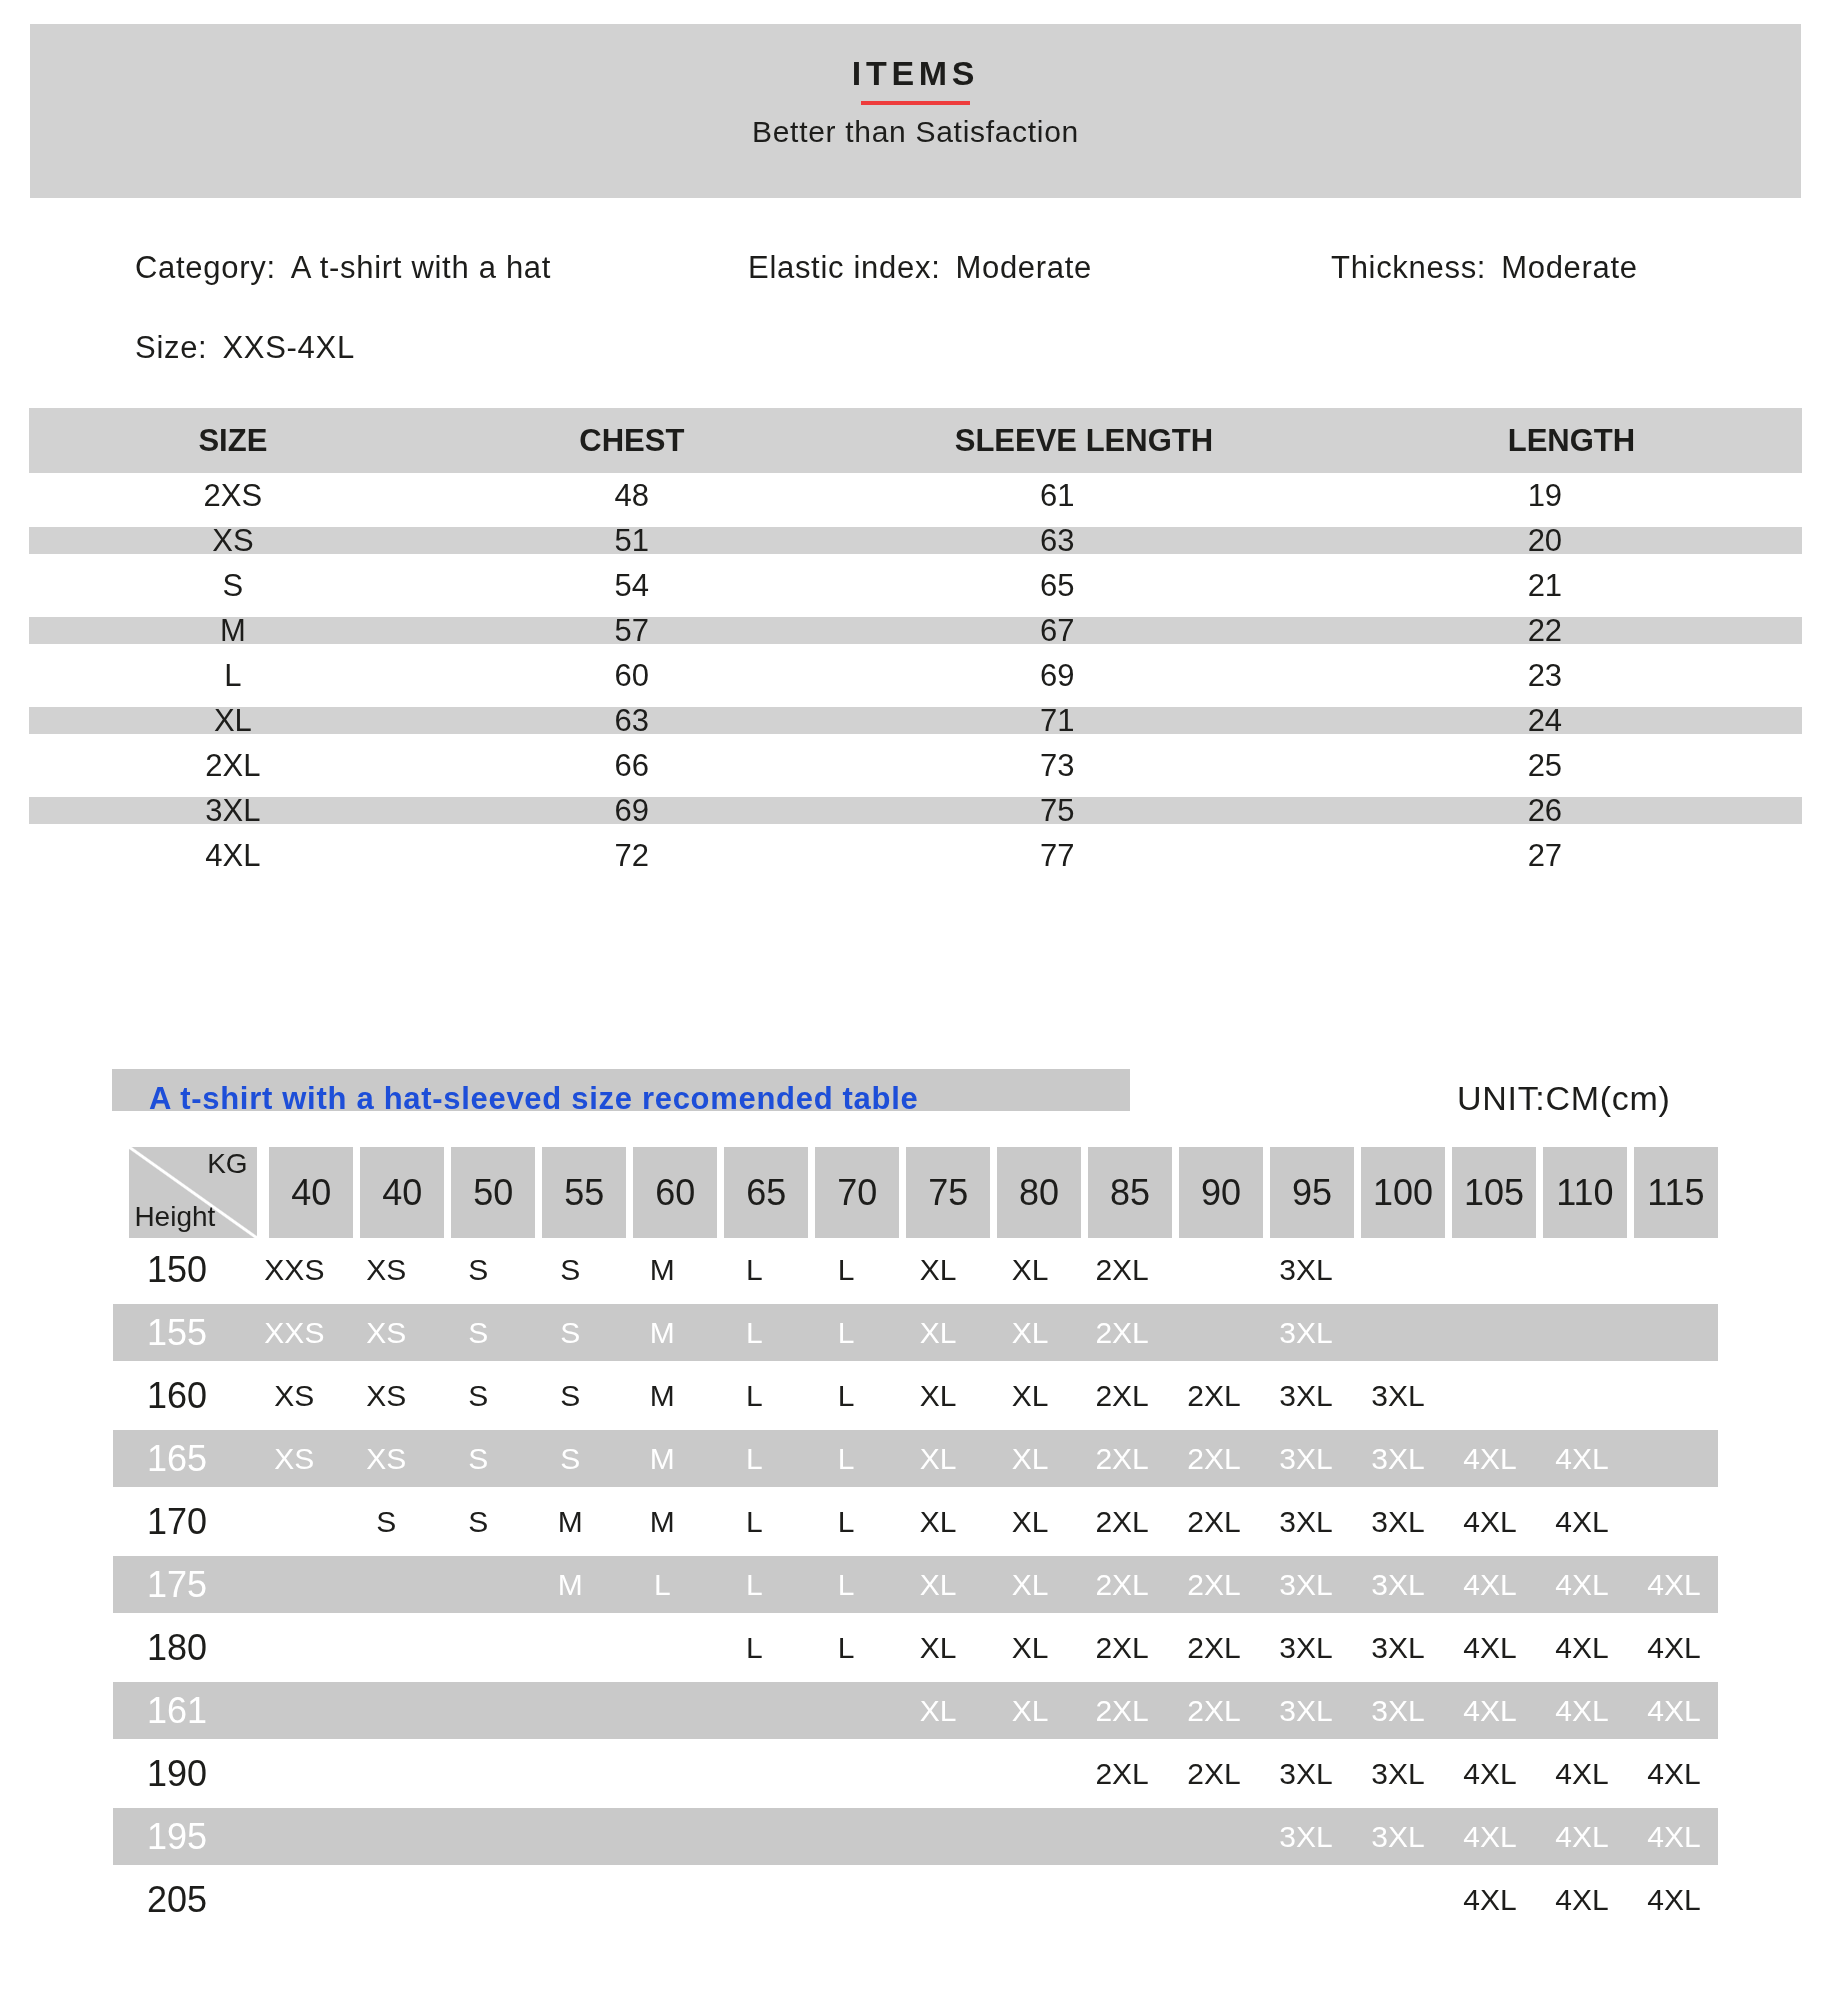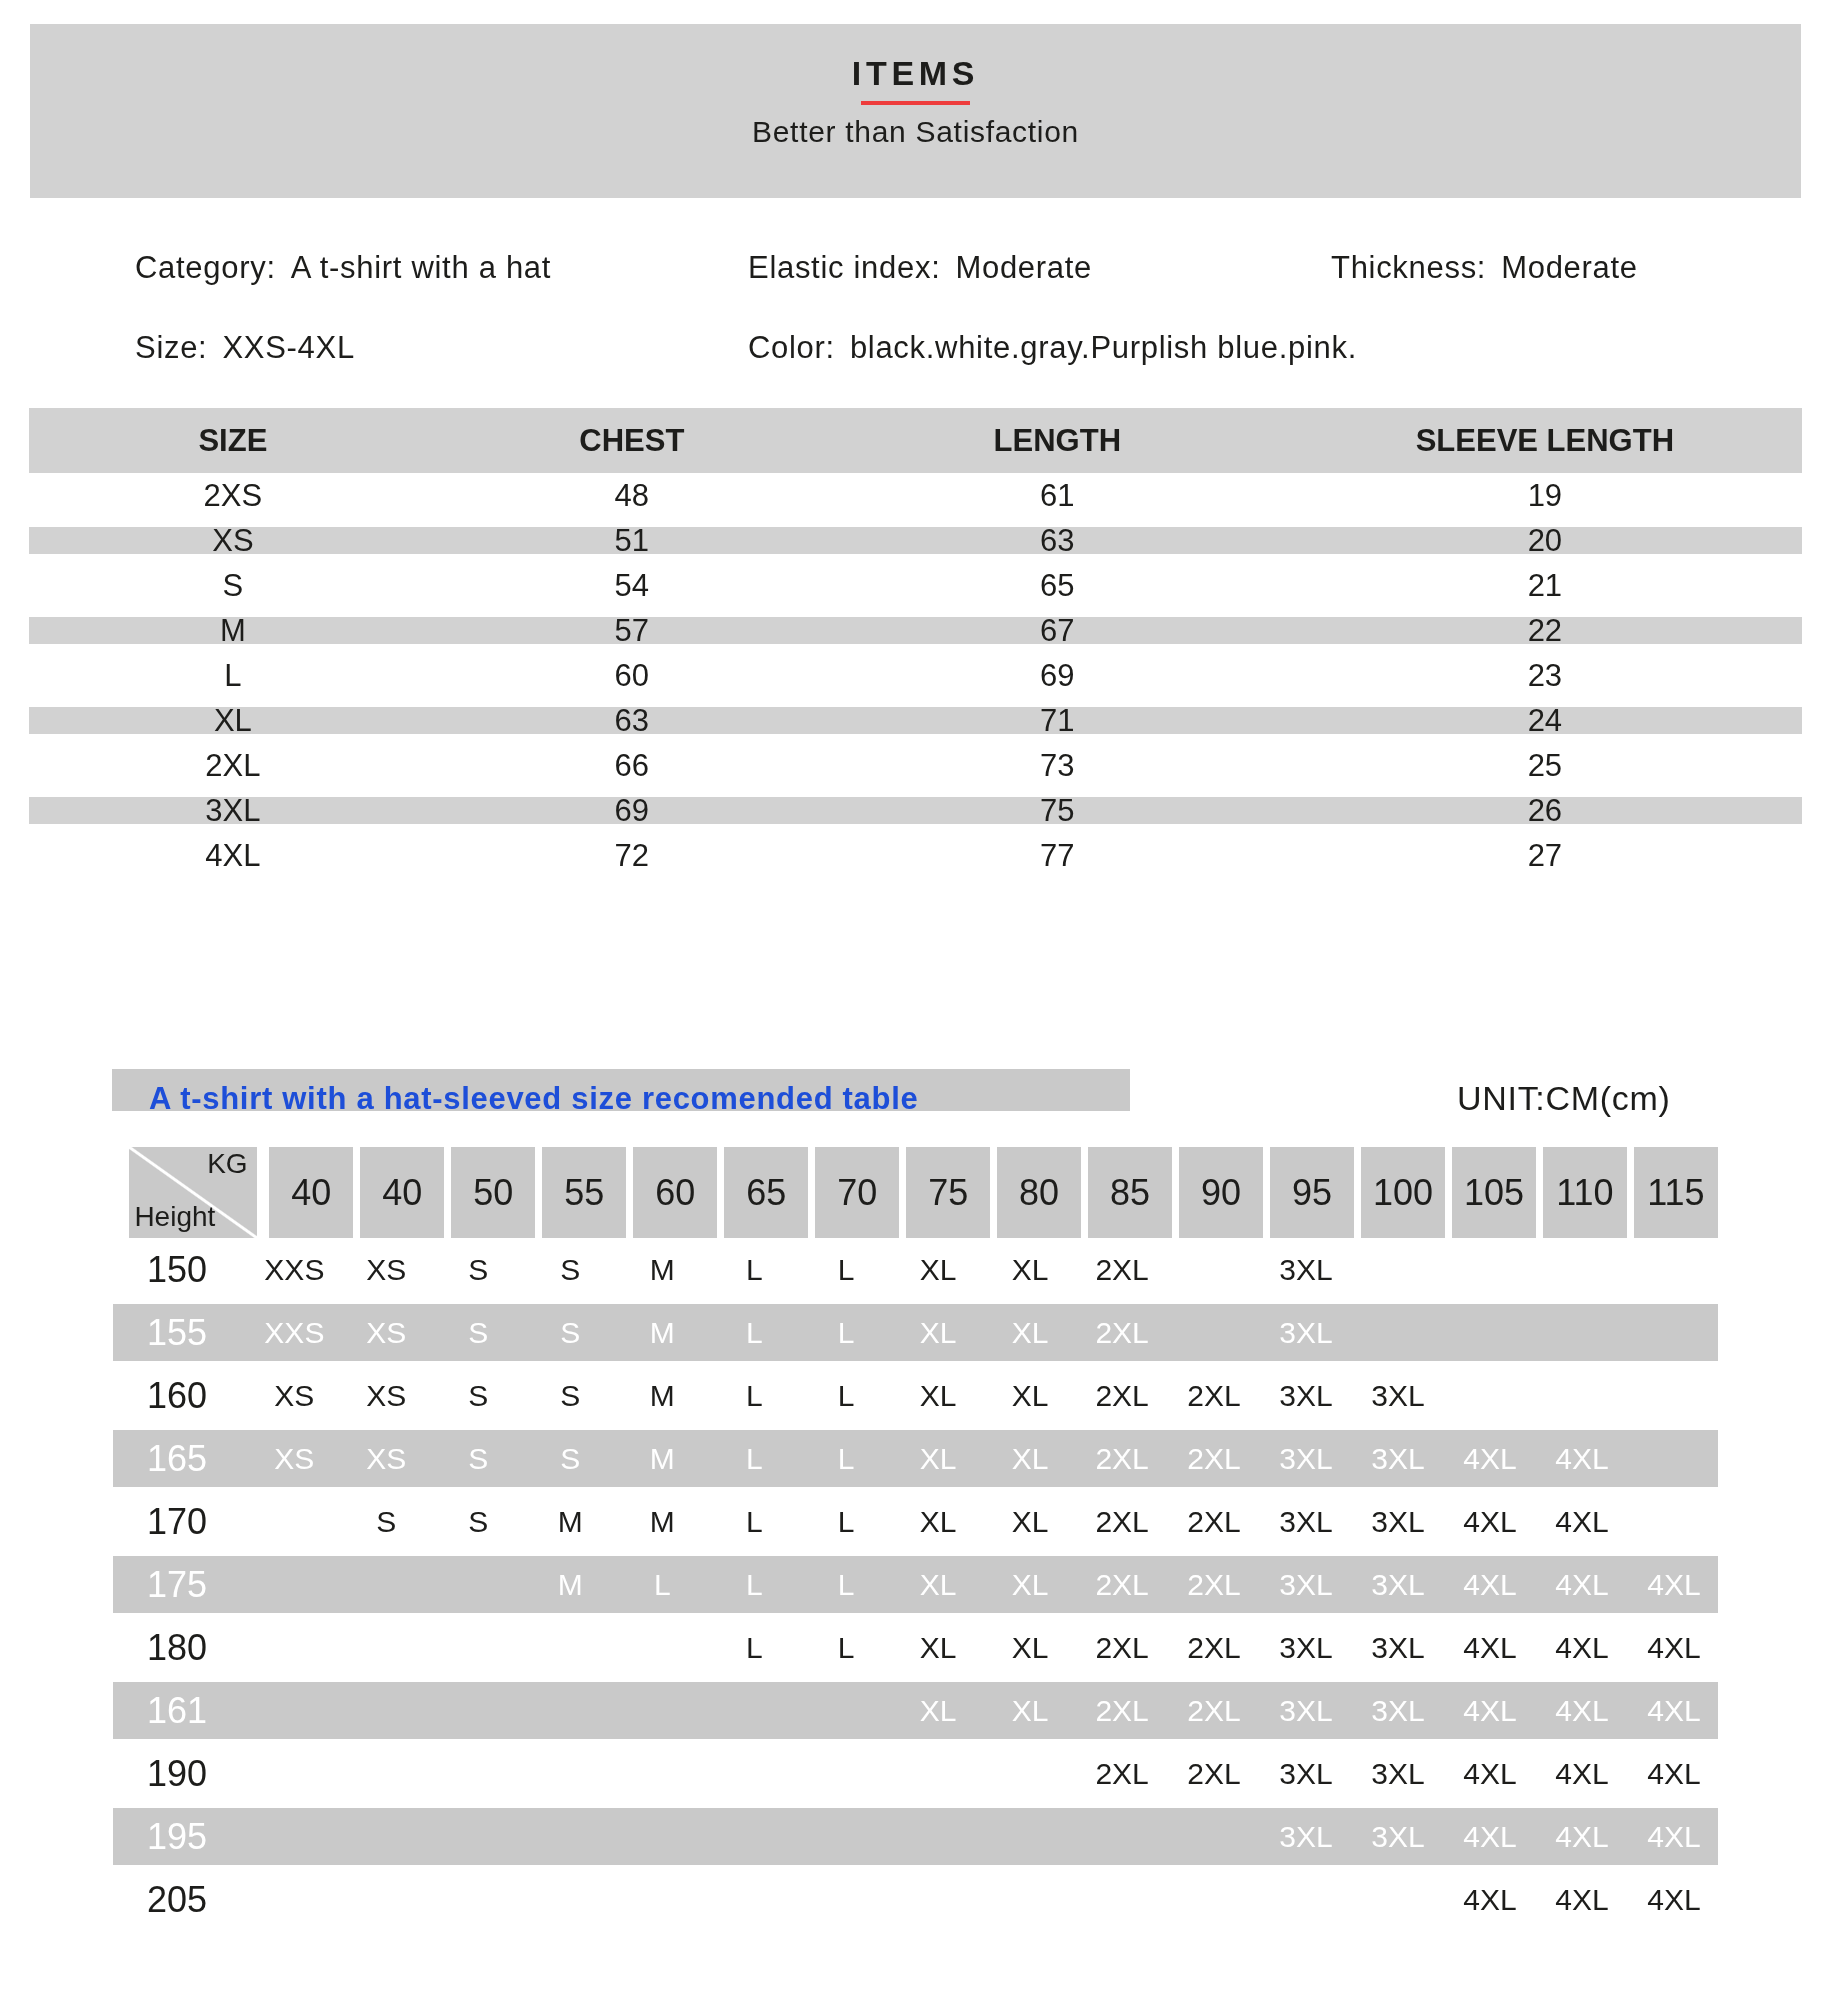--- a/index.html
+++ b/index.html
@@ -73,30 +73,27 @@
   </div>
   <div class="info-item pos-elastic">
     <span class="lbl">Elastic index:</span><span>Moderate</span>
   </div>
   <div class="info-item pos-thickness">
     <span class="lbl">Thickness:</span><span>Moderate</span>
   </div>
   <div class="info-item pos-size">
     <span class="lbl">Size:</span><span>XXS-4XL</span>
   </div>
-  <div class="info-item pos-color">
-    <span class="lbl">Color:</span><span>black.white.gray.Purplish blue.pink.</span>
-  </div>
 
   <div class="size-table">
     <div class="st-header">
       <div class="stc c0">SIZE</div>
       <div class="stc c1">CHEST</div>
+      <div class="stc c3">SLEEVE LENGTH</div>
       <div class="stc c2">LENGTH</div>
-      <div class="stc c3">SLEEVE LENGTH</div>
     </div>
     <div>
         <div class="strow">
           <div class="stc c0">2XS</div>
           <div class="stc c1">48</div>
           <div class="stc c2">61</div>
           <div class="stc c3">19</div>
         </div>
         <div class="strow shaded">
           <div class="stc c0">XS</div>

